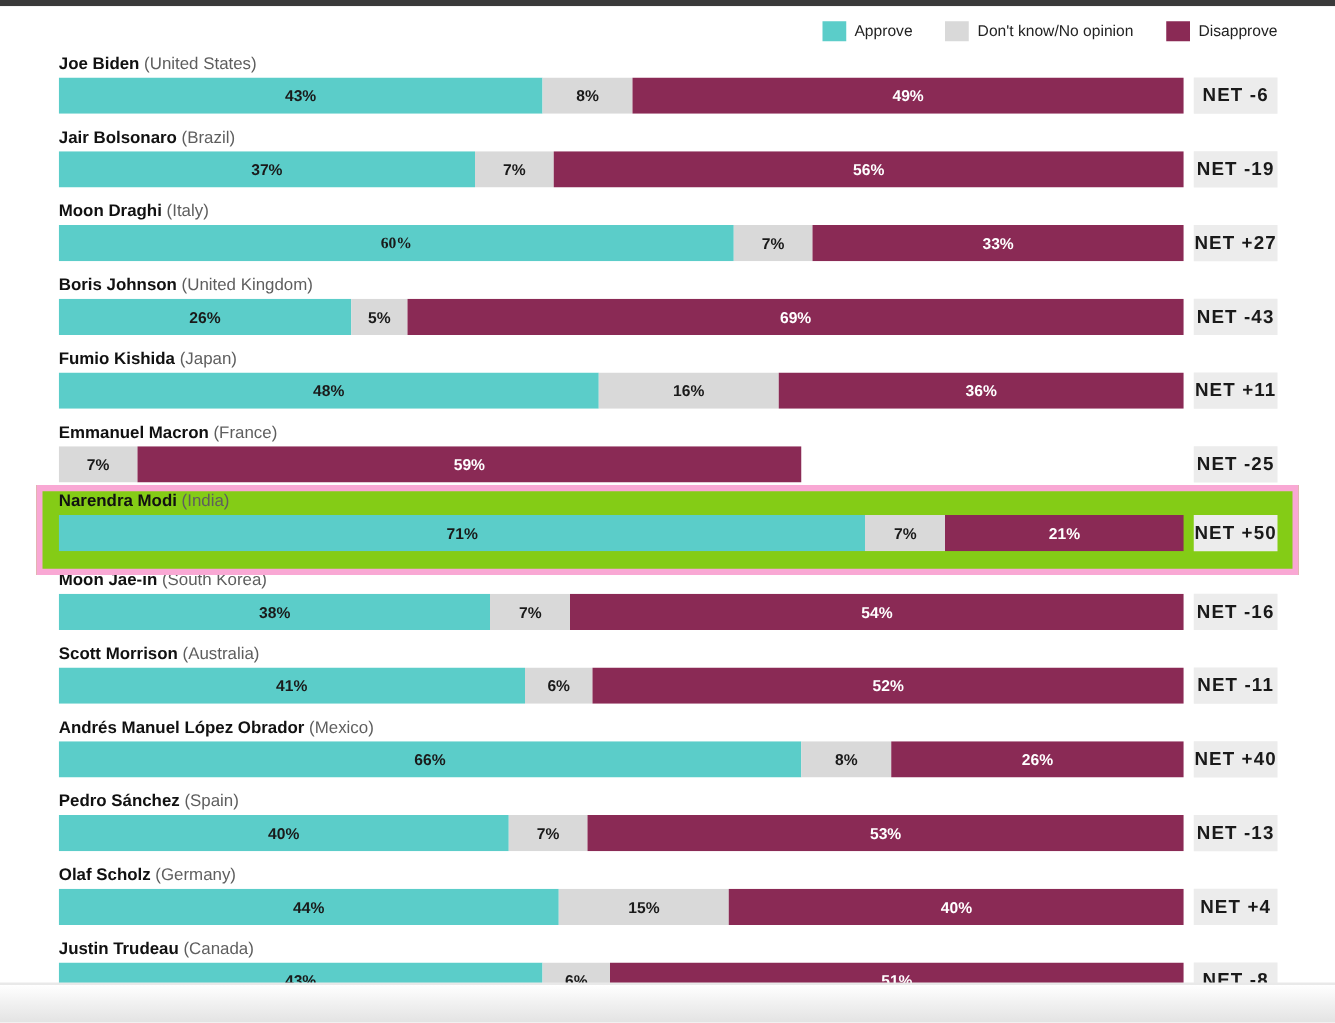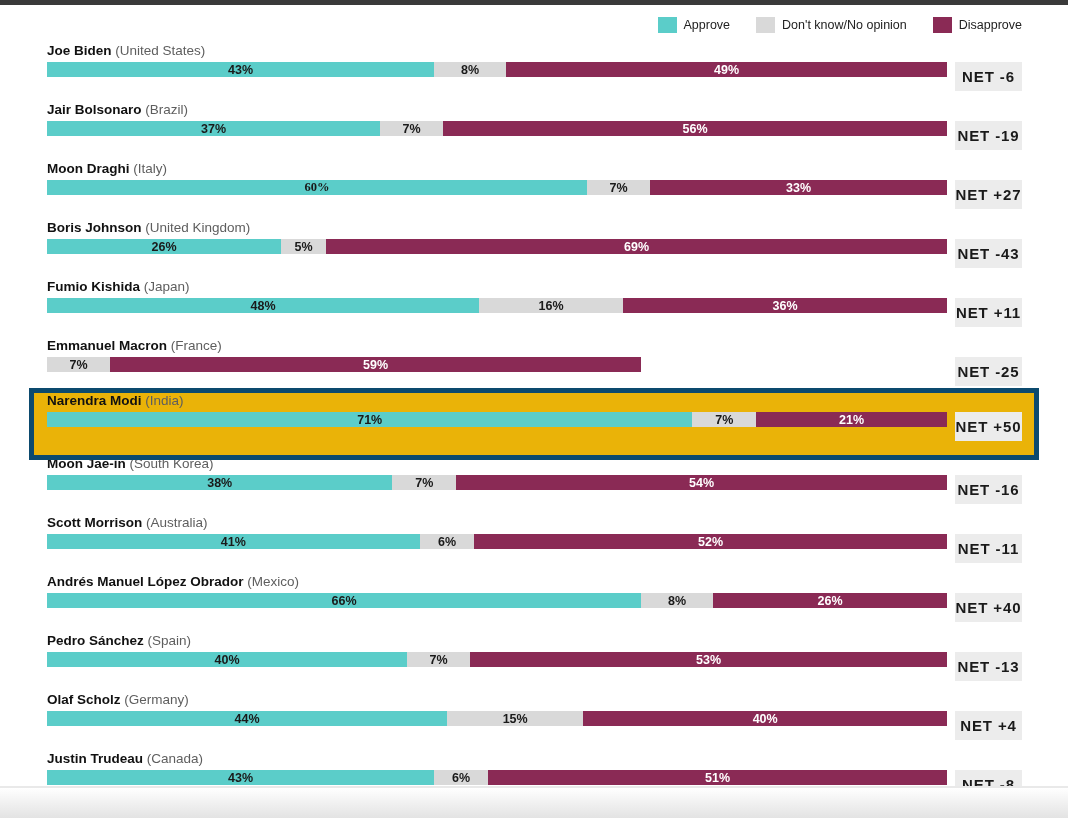--- a/index.html
+++ b/index.html
@@ -97,21 +97,21 @@
     height: 29px;
     display: flex;
     overflow: hidden;
   }
   .seg {
     display: flex;
     align-items: center;
     justify-content: center;
     font-size: 12.5px;
     font-weight: bold;
-    height: 15px;
+    height: 29px;
     overflow: hidden;
     white-space: nowrap;
     text-align: right;
   }
   .seg-approve { background: #5bcdc9; color: #1a1a1a; }
   .seg-dk      { background: #d9d9d9; color: #1a1a1a; }
   .seg-dis     { background: #8a2a55; color: #ffffff; }
 
   .net-box {
     position: absolute;
@@ -130,22 +130,22 @@
     white-space: nowrap;
   }
 
   
   .highlight-box {
     position: absolute;
     left: 29px;
     top: 383px;
     width: 1010px;
     height: 72px;
-    background: #eab308;
-    border: 5px solid #0c4a6e;
+    background: #84cc16;
+    border: 5px solid #f9a8d4;
     box-sizing: border-box;
     z-index: 5;
   }
   .highlight-box .row {
     position: absolute;
     left: -34px;
     top: -5px;
     width: 1068px;
     height: 59px;
   }

